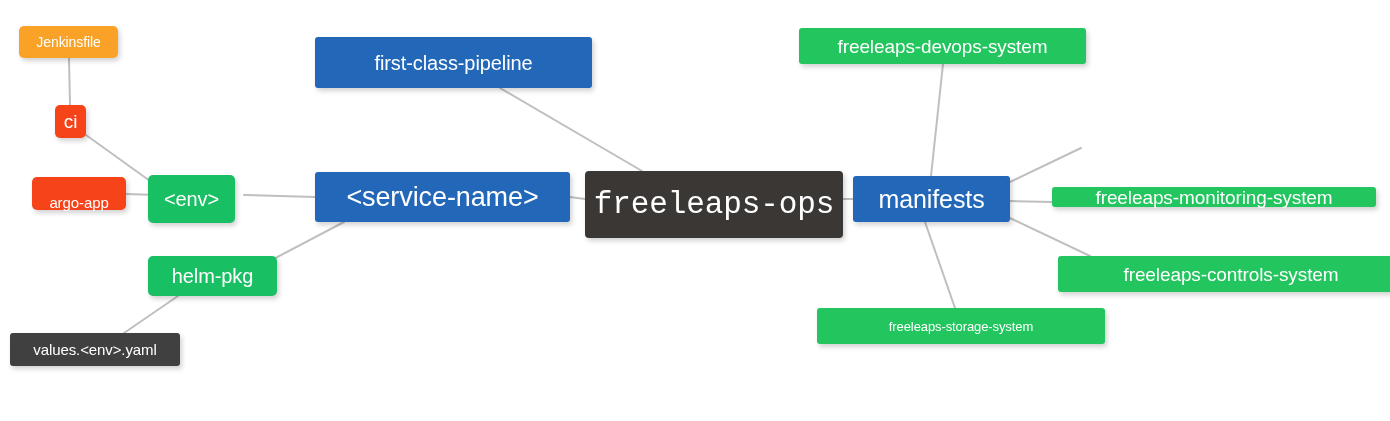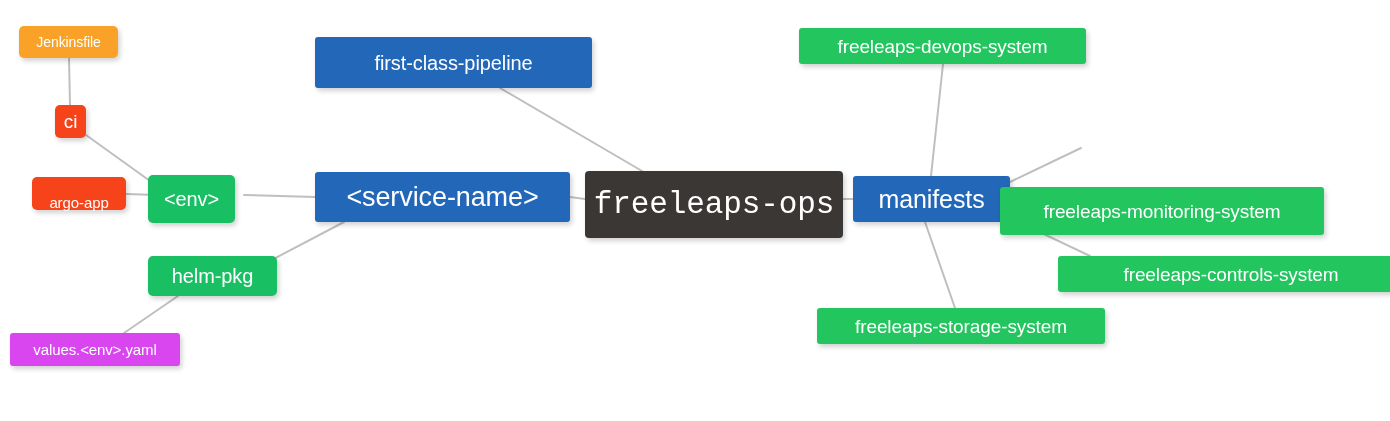--- a/index.html
+++ b/index.html
@@ -81,40 +81,40 @@
     </div>
     <div class="node small-r" style="left: 32px; top: 177px; width: 94px; height: 33px; background: rgb(246, 67, 26); font-size: 15px; align-items: flex-end;">
       <span>argo-app</span>
     </div>
     <div class="node small-r" style="left: 148px; top: 175px; width: 87px; height: 48px; background: rgb(25, 191, 99); font-size: 20px;">
       <span>&lt;env&gt;</span>
     </div>
     <div class="node small-r" style="left: 148px; top: 256px; width: 129px; height: 40px; background: rgb(25, 191, 99); font-size: 20px;">
       <span>helm-pkg</span>
     </div>
-    <div class="node" style="left: 10px; top: 333px; width: 170px; height: 33px; background: #d946ef; font-size: 15px;">
+    <div class="node" style="left: 10px; top: 333px; width: 170px; height: 33px; background: #404040; font-size: 15px;">
       <span>values.&lt;env&gt;.yaml</span>
     </div>
     <div class="node" style="left: 315px; top: 37px; width: 277px; height: 51px; background: rgb(34, 103, 184); font-size: 20px;">
       <span>first-class-pipeline</span>
     </div>
     <div class="node" style="left: 315px; top: 172px; width: 255px; height: 50px; background: rgb(34, 103, 184); font-size: 27px;">
       <span>&lt;service-name&gt;</span>
     </div>
     <div class="node root" style="left: 585px; top: 171px; width: 258px; height: 67px; background: rgb(59, 55, 53); font-size: 31px;">
       <span>freeleaps-ops</span>
     </div>
     <div class="node" style="left: 853px; top: 176px; width: 157px; height: 46px; background: rgb(34, 103, 184); font-size: 25px;">
       <span>manifests</span>
     </div>
     <div class="node" style="left: 799px; top: 28px; width: 287px; height: 36px; background: rgb(34, 197, 94); font-size: 19px;">
       <span>freeleaps-devops-system</span>
     </div>
-    <div class="node" style="left: 1000px; top: 187px; width: 324px; height: 48px; background: rgb(34, 197, 94); font-size: 19px;">
+    <div class="node" style="left: 1052px; top: 187px; width: 324px; height: 20px; background: rgb(34, 197, 94); font-size: 19px;">
       <span>freeleaps-monitoring-system</span>
     </div>
     <div class="node" style="left: 1058px; top: 256px; width: 346px; height: 36px; background: rgb(34, 197, 94); font-size: 19px;">
       <span>freeleaps-controls-system</span>
     </div>
-    <div class="node" style="left: 817px; top: 308px; width: 288px; height: 36px; background: rgb(34, 197, 94); font-size: 19px;">
+    <div class="node" style="left: 817px; top: 308px; width: 288px; height: 36px; background: rgb(34, 197, 94); font-size: 13px;">
       <span>freeleaps-storage-system</span>
     </div>
   </div>
 
 </body></html>

